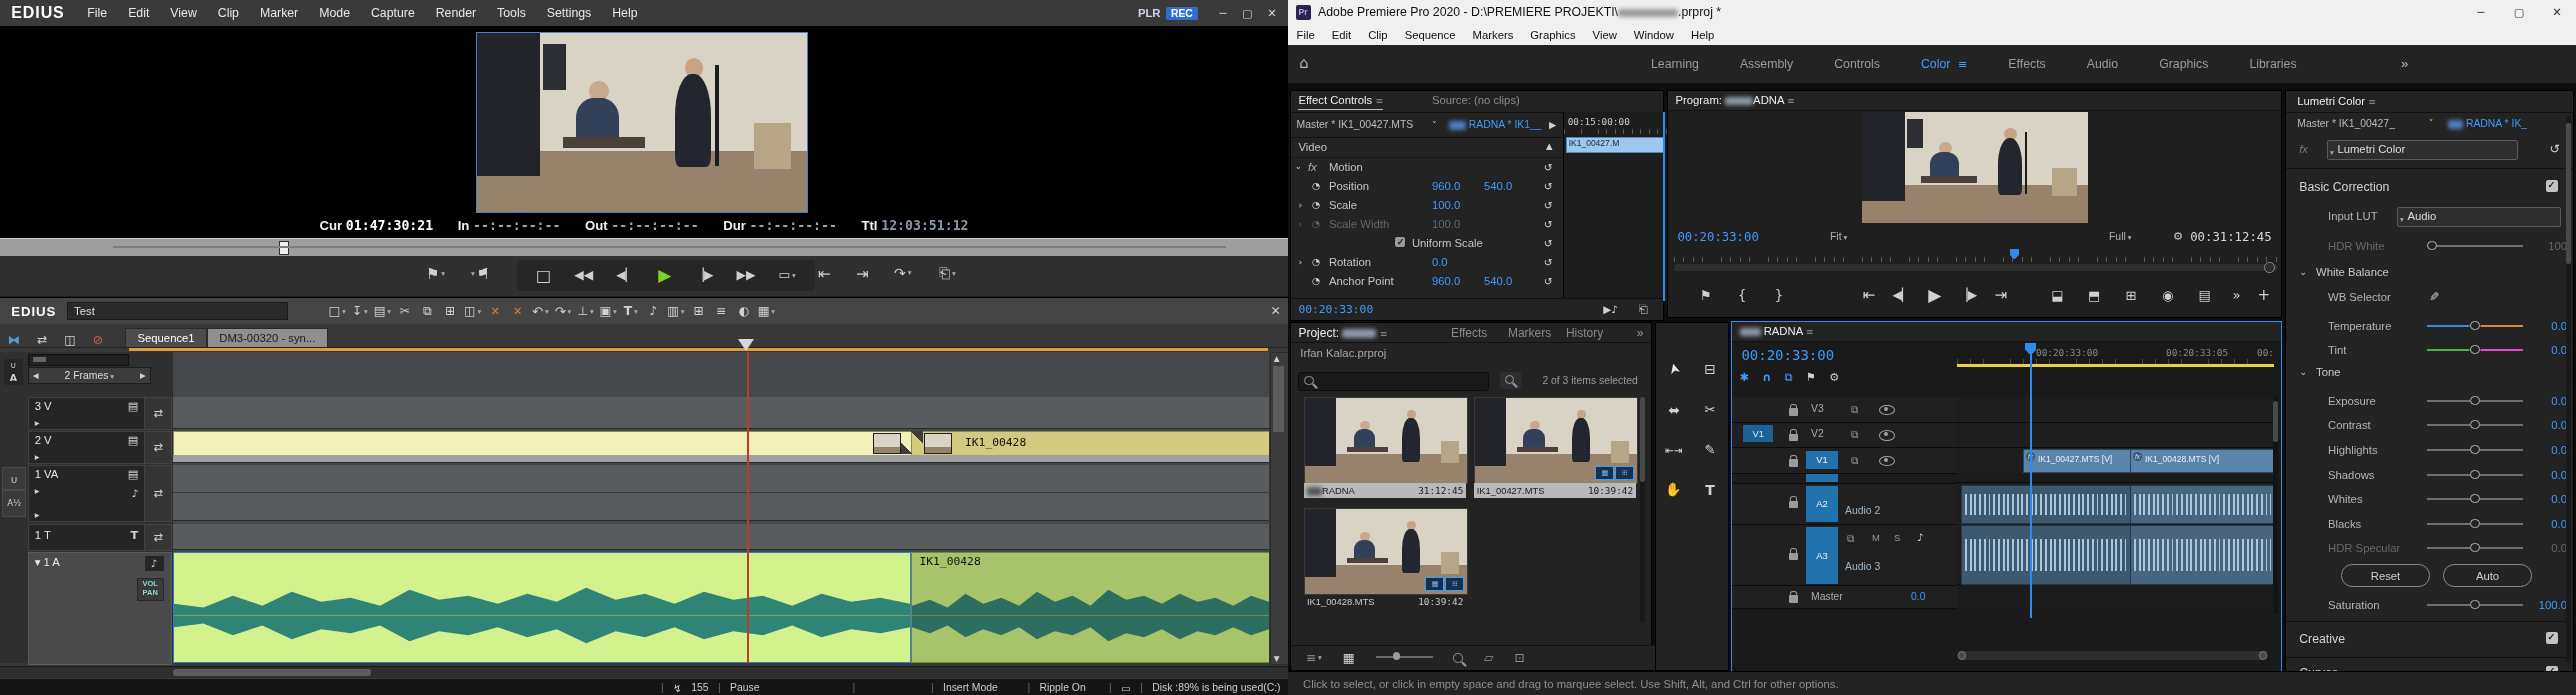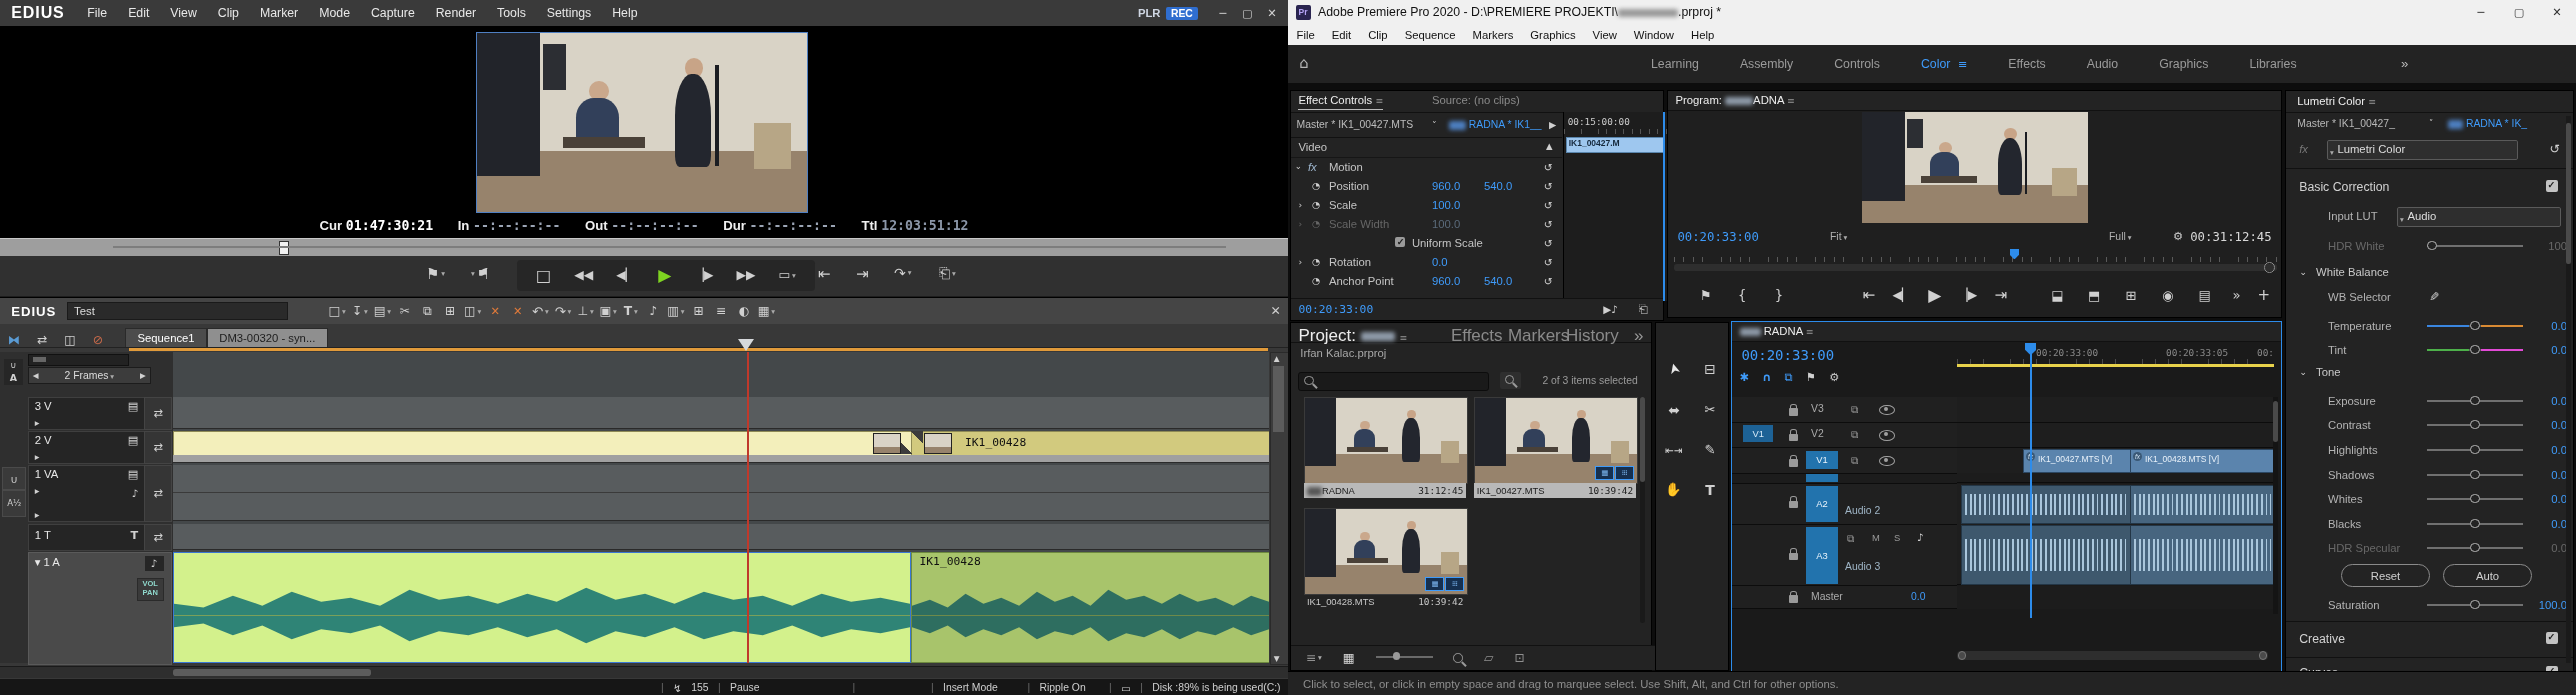--- a/index.html
+++ b/index.html
@@ -354,21 +354,21 @@
     <div class="ab" style="left:0;top:24.5px;width:271px;height:21px;border-bottom:0.9px solid #111;">
       <span style="position:absolute;left:5.7px;top:3.8px;font-size:10.4px;color:#bdbdbd;">Master * IK1_00427.MTS</span>
       <span class="ic" data-g="˅" style="position:absolute;left:141px;top:3.8px;font-size:9.4px;"></span>
       <span style="position:absolute;left:158px;top:3.8px;font-size:10.4px;color:#3f9bfa;"><span class="blur b" style="width:17px;"></span> <span>RADNA * IK1__</span></span>
       <span class="ic" data-g="▶" style="position:absolute;right:5.7px;top:3.8px;font-size:9.4px;"></span>
     </div>
 
     <div class="ab" style="left:272px;top:21px;width:103px;height:189px;background:#1d1d1d;border-left:0.9px solid #000;">
       <span class="mono" style="position:absolute;left:3.8px;top:3.8px;font-size:9.4px;color:#ccc;">00:15:00:00</span>
       <div class="ab" style="left:0;top:17px;width:100%;height:4.7px;background:repeating-linear-gradient(90deg,#555 0 0.9px,transparent 0.9px 8.5px);"></div>
-      <div class="ab" style="left:1.9px;top:24.5px;width:97px;height:14px;background:#9ec7ef;border:0.9px solid #5a86ad;font-weight:bold;">
+      <div class="ab" style="left:1.9px;top:24.5px;width:97px;height:14px;background:#9ec7ef;border:0.9px solid #5a86ad;">
         <span style="position:absolute;left:1.9px;top:0.9px;font-size:8.5px;color:#15293d;">IK1_00427.M</span>
       </div>
       <div class="ab" style="right:1.9px;top:0;width:1.9px;height:189px;background:#2d8ceb;"></div>
     </div>
 
     <div class="ab" style="left:0;top:47px;width:271px;font-size:11.3px;color:#c4c4c4;">
       <div style="position:relative;height:19px;border-bottom:0.9px solid #161616;">
           <span style="position:absolute;left:7.5px;top:2.8px;">Video</span>
           <span class="ic" data-g="▲" style="position:absolute;right:9.4px;top:2.8px;font-size:8.5px;"></span>
         </div>
@@ -471,21 +471,21 @@
       <span class="ic" data-g="⊞" style="width:38px;font-size:13.2px;"></span>
       <span class="ic" data-g="◉" style="width:38px;font-size:13.2px;"></span>
       <span class="ic" data-g="▤" style="width:38px;font-size:13.2px;"></span>
       <span style="flex:1;"></span>
       <span class="ic" data-g="»" style="width:28px;font-size:13.2px;"></span>
       <span class="ic" data-g="+" style="width:28px;font-size:15px;margin-right:3.8px;"></span>
     </div>
   </div>
 
   <div class="ab" style="left:1.9px;top:322px;width:362px;height:349px;background:#232323;border:0.9px solid #000;box-sizing:border-box;">
-    <div class="ab" style="left:0;top:0;width:100%;height:19px;background:#232323;border-bottom:0.9px solid #111;font-size:17px;">
+    <div class="ab" style="left:0;top:0;width:100%;height:19px;background:#232323;border-bottom:0.9px solid #111;font-size:12px;">
       <span style="position:absolute;left:7.5px;top:2.8px;color:#ededed;"><span>Project:</span> <span class="blur" style="width:34px;"></span> <span class="ic" data-g="≡" style="font-size:9.4px;color:#999;"></span></span>
       <span style="position:absolute;left:160px;top:2.8px;color:#8a8a8a;">Effects</span>
       <span style="position:absolute;left:217px;top:2.8px;color:#8a8a8a;">Markers</span>
       <span style="position:absolute;left:275px;top:2.8px;color:#8a8a8a;">History</span>
       <span style="position:absolute;right:7.5px;top:2.8px;color:#999;">»</span>
     </div>
     <div class="ab" style="left:0;top:21px;width:100%;height:19px;">
       <span style="position:absolute;left:9.4px;top:2.8px;font-size:11.3px;color:#a8a8a8;">Irfan Kalac.prproj</span>
     </div>
     <div class="ab" style="left:0;top:47px;width:100%;height:24.5px;">

